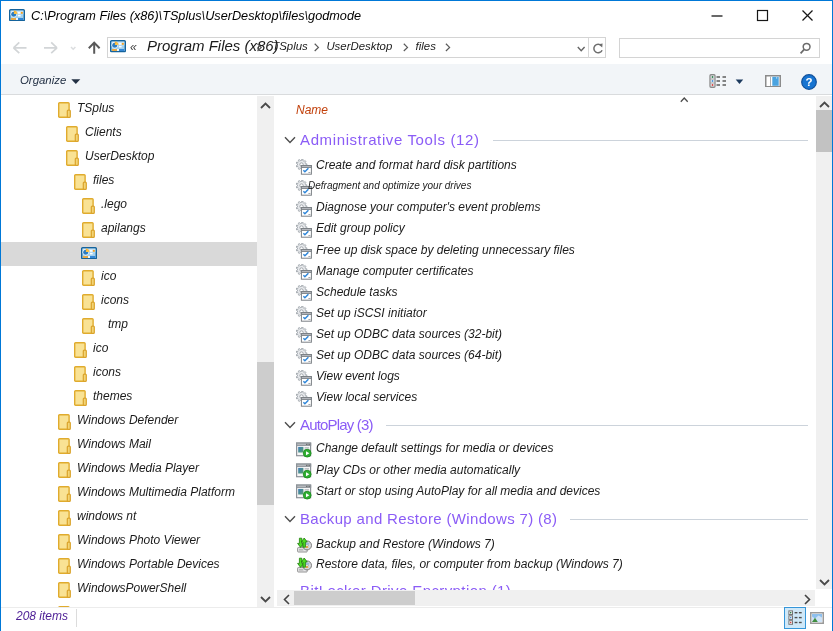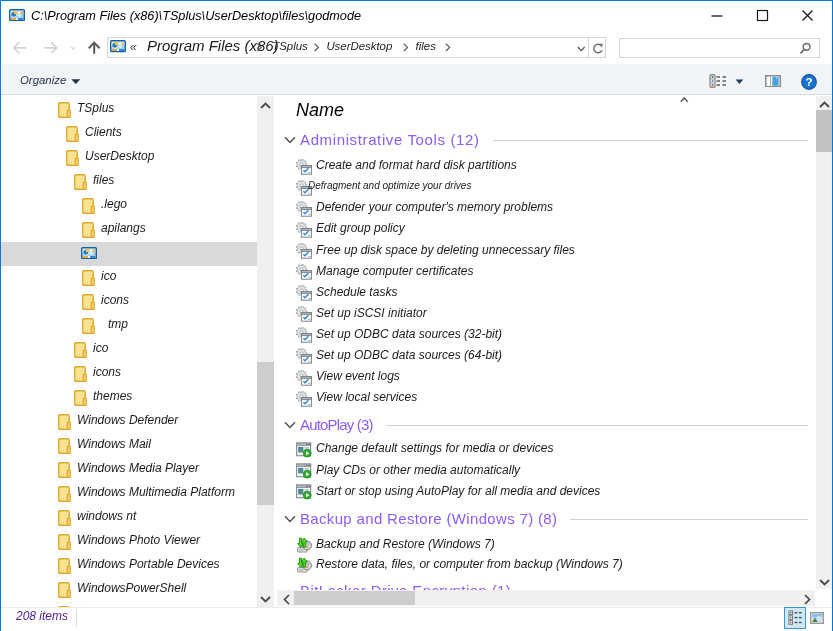--- a/index.html
+++ b/index.html
@@ -245,21 +245,21 @@
 
 <div class="abs" style="left:257px;top:96px;width:17px;height:511px;background:#f0f0f0"></div>
 <div class="abs" style="left:257px;top:362px;width:17px;height:143px;background:#cdcdcd"></div>
 <svg class="abs" style="left:260px;top:101.5px" width="11" height="8">
     <path d="M1 6 L5.5 1.5 L10 6" fill="none" stroke="#4a4a4a" stroke-width="1.8"></path>
   </svg>
 <svg class="abs" style="left:260px;top:595px" width="11" height="8">
     <path d="M1 2 L5.5 6.5 L10 2" fill="none" stroke="#4a4a4a" stroke-width="1.8"></path>
   </svg>
 
-<div class="txt" style="left:296px;top:102.6px;font-size:18px;line-height:14px;color:#000000">Name</div>
+<div class="txt" style="left:296px;top:102.6px;font-size:12px;line-height:14px;color:#c2410c">Name</div>
 <svg class="abs" style="left:679.5px;top:96.5px" width="9" height="6">
     <path d="M0.8 4.8 L4.25 1 L7.7 4.8" fill="none" stroke="#4b4b4b" stroke-width="1.3"></path>
   </svg>
 
 <div id="rightpane">
     <svg class="abs" style="left:283.5px;top:136.3px" width="12" height="8">
       <path d="M1 1.2 L6 6.4 L11 1.2" fill="none" stroke="#4e4e4e" stroke-width="1.4"></path>
     </svg>
     <div class="grp" style="left:300px;top:130.2px;letter-spacing:0.625px">Administrative Tools (12)</div>
     <div class="abs grpline" style="top: 140.2px; height: 1px; background: rgb(204, 211, 219); right: 25px; left: 492.578px;"></div>
@@ -267,21 +267,21 @@
       <use href="#admtool"></use>
     </svg>
     <div class="txt" style="left:316px;top:158.1px;font-size:12px;line-height:14px">Create and format hard disk partitions</div>
     <svg class="abs" style="left:296px;top:179.6px" width="16" height="16">
       <use href="#admtool"></use>
     </svg>
     <div class="txt" style="left:308px;top:179.2px;font-size:10px;line-height:14px">Defragment and optimize your drives</div>
     <svg class="abs" style="left:296px;top:200.7px" width="16" height="16">
       <use href="#admtool"></use>
     </svg>
-    <div class="txt" style="left:316px;top:200.3px;font-size:12px;line-height:14px">Defender your computer's memory problems</div>
+    <div class="txt" style="left:316px;top:200.3px;font-size:12px;line-height:14px">Diagnose your computer's event problems</div>
     <svg class="abs" style="left:296px;top:221.8px" width="16" height="16">
       <use href="#admtool"></use>
     </svg>
     <div class="txt" style="left:316px;top:221.4px;font-size:12px;line-height:14px">Edit group policy</div>
     <svg class="abs" style="left:296px;top:242.9px" width="16" height="16">
       <use href="#admtool"></use>
     </svg>
     <div class="txt" style="left:316px;top:242.5px;font-size:12px;line-height:14px">Free up disk space by deleting unnecessary files</div>
     <svg class="abs" style="left:296px;top:264.0px" width="16" height="16">
       <use href="#admtool"></use>

